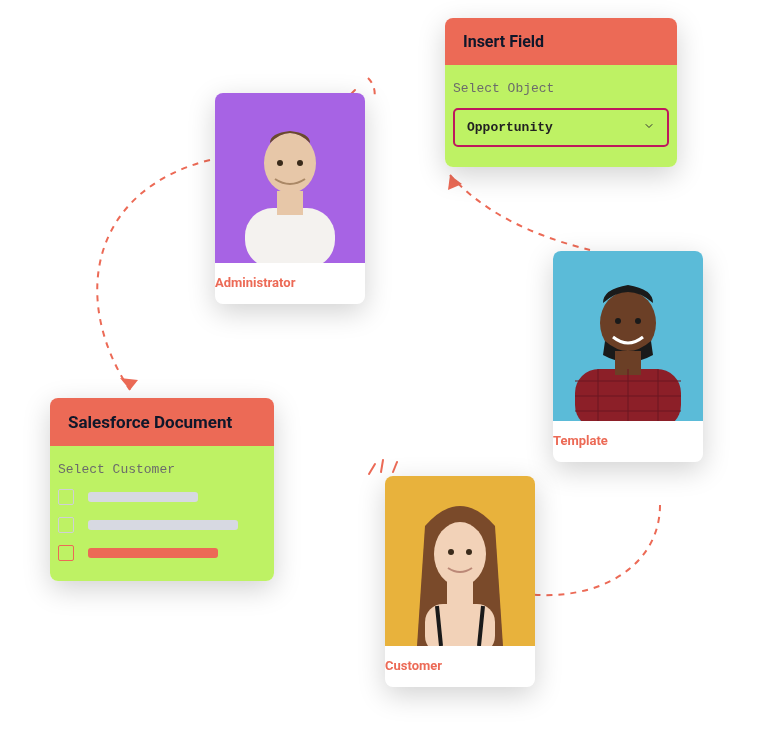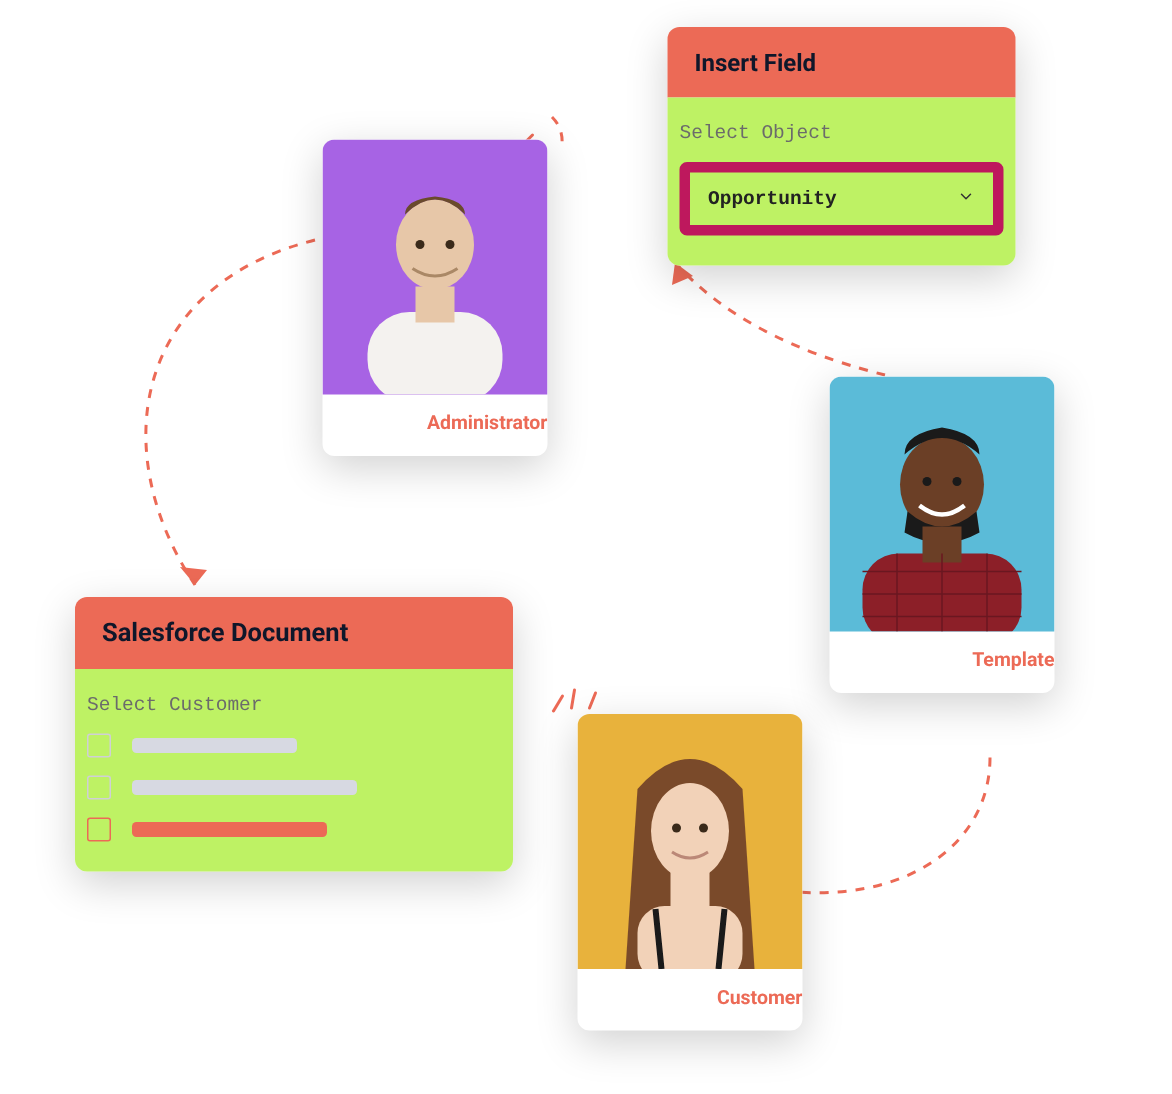--- a/index.html
+++ b/index.html
@@ -13,21 +13,21 @@
   }
   .card {
     position: absolute;
     background: #fff;
     border-radius: 8px;
     box-shadow: 0 8px 28px rgba(0,0,0,0.18);
   }
   .persona {
     width: 150px;
     overflow: hidden;
-    text-align: right;
+    text-align: left;
   }
   .persona .photo {
     width: 100%;
     height: 170px;
     display: flex;
     align-items: flex-end;
     justify-content: center;
     overflow: hidden;
   }
   .persona .label {
@@ -50,21 +50,21 @@
     border-bottom-left-radius: 8px;
     border-bottom-right-radius: 8px;
     font-family: Liberation Mono, monospace;
   }
   .panel-sub {
     font-size: 13px;
     color: #6b6b6b;
     margin-bottom: 12px;
   }
   .select-box {
-    border: 7px solid #be185d;
+    border: 2px solid #be185d;
     border-radius: 5px;
     padding: 10px 12px;
     font-size: 13px;
     font-weight: 700;
     display: flex;
     justify-content: space-between;
     align-items: flex-start;
     color: #222;
     cursor: pointer;
   }
@@ -84,21 +84,21 @@
     background: #d7d9e2;
   }
   .row.active .cb { border-color: #ec6a56; }
   .row.active .bar { background: #ec6a56; }
 
   
   #admin { left: 215px; top: 93px; }
   #partner { left: 553px; top: 251px; }
   #customer { left: 340px; top: 476px; margin-left: 45px; }
   #insert { left: 445px; top: 18px; width: 232px; }
-  #doc { left: 50px; top: 398px; width: 292px; }
+  #doc { left: 50px; top: 398px; width: 224px; }
 
   
   #admin .photo { background: #a763e4; }
   #partner .photo { background: #5bbbd8; }
   #customer .photo { background: #e8b23c; }
 
   
   .connector {
     position: absolute;
     pointer-events: none;

